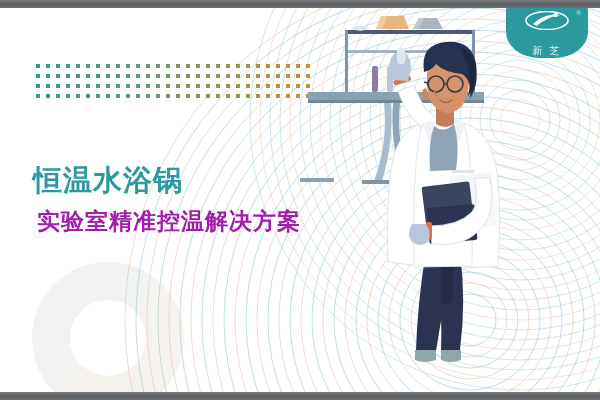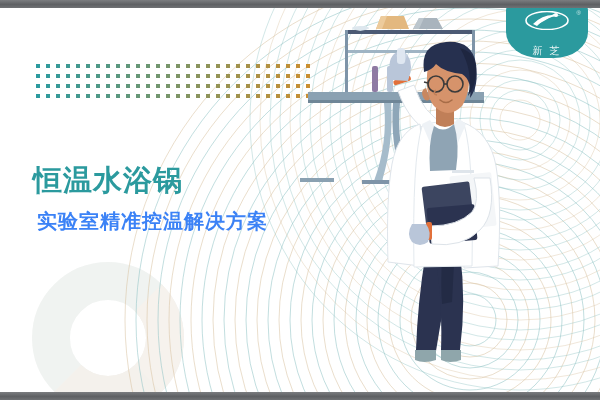--- a/index.html
+++ b/index.html
@@ -97,22 +97,22 @@
     font-weight: bold;
     letter-spacing: 1px;
     white-space: nowrap;
   }
   .headline-line.l1 {
     font-size: 29px;
     color: #2b9a9e;
     line-height: 40px;
   }
   .headline-line.l2 {
-    font-size: 20px;
-    color: #3b82f6;
+    font-size: 23px;
+    color: #a21caf;
     line-height: 42px;
     padding-left: 4px;
   }
 
   
   .logo {
     position: absolute;
     right: 12px;
     top: 4px;
     width: 82px;

